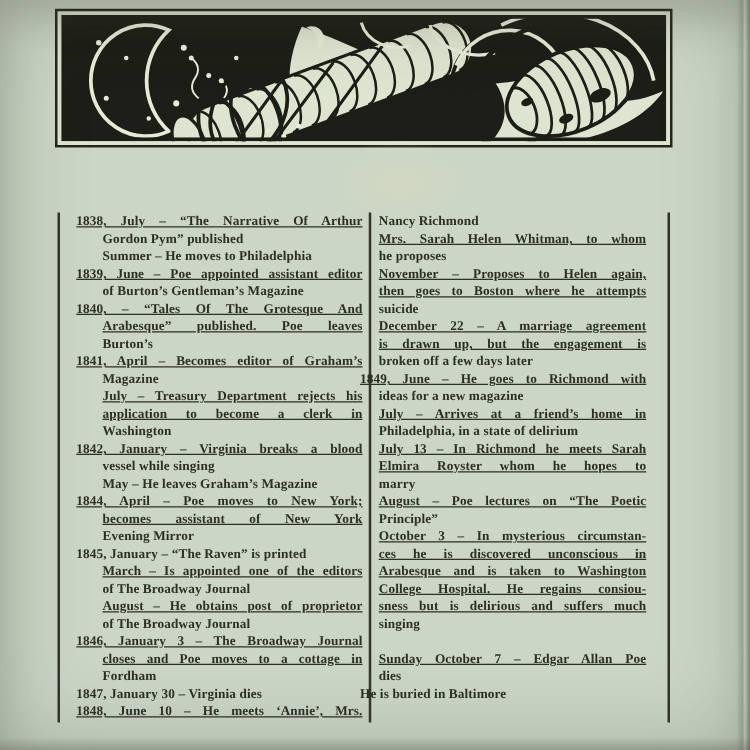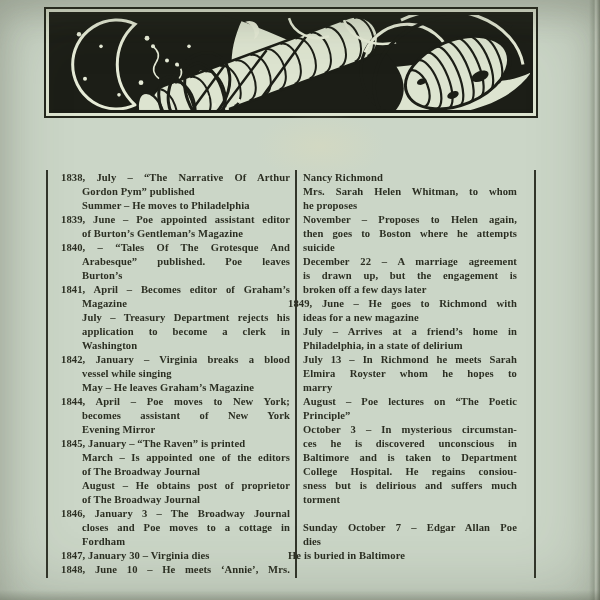--- a/index.html
+++ b/index.html
@@ -34,21 +34,21 @@
   
   .col{position:absolute;top:171px;color:#2c2f23;}
   .col-left{left:61px;width:229px;}
   .col-right{left:288px;width:229px;}
   .line{
     font-size:10.6px;line-height:14px;font-weight:bold;
     letter-spacing:.1px;white-space:normal;min-height:14px;
   }
   .col-left .ind{padding-left:21px;}
   .col-right .ind{padding-left:15px;}
-  .fill{text-align:justify;text-align-last:justify;text-justify:inter-word;}
+  .fill{text-align:justify;text-align-last:justify;text-justify:inter-word;text-decoration:underline;}
 </style>
 </head>
 <body>
 
 <div class="illus-frame">
   <svg viewBox="0 0 484 100" preserveAspectRatio="none">
 
     <rect x="0" y="0" width="484" height="100" fill="#dde4d0"></rect>
 
     <g>
@@ -182,24 +182,24 @@
     <div class="line ind">ideas for a new magazine</div>
     <div class="line ind fill">July – Arrives at a friend’s home in</div>
     <div class="line ind">Philadelphia, in a state of delirium</div>
     <div class="line ind fill">July 13 – In Richmond he meets Sarah</div>
     <div class="line ind fill">Elmira Royster whom he hopes to</div>
     <div class="line ind">marry</div>
     <div class="line ind fill">August – Poe lectures on “The Poetic</div>
     <div class="line ind">Principle”</div>
     <div class="line ind fill">October 3 – In mysterious circumstan-</div>
     <div class="line ind fill">ces he is discovered unconscious in</div>
-    <div class="line ind fill">Baltimore and is taken to Department</div>
+    <div class="line ind fill">Arabesque and is taken to Washington</div>
     <div class="line ind fill">College Hospital. He regains consiou-</div>
     <div class="line ind fill">sness but is delirious and suffers much</div>
-    <div class="line ind">torment</div>
+    <div class="line ind">singing</div>
     <div class="line ind"></div>
     <div class="line ind fill">Sunday October 7 – Edgar Allan Poe</div>
     <div class="line ind">dies</div>
     <div class="line">He is buried in Baltimore</div>
   </div>
 
 <div class="page-edge-right"></div>
 <div class="bottom-shade"></div>
 <div class="vignette"></div>
 

